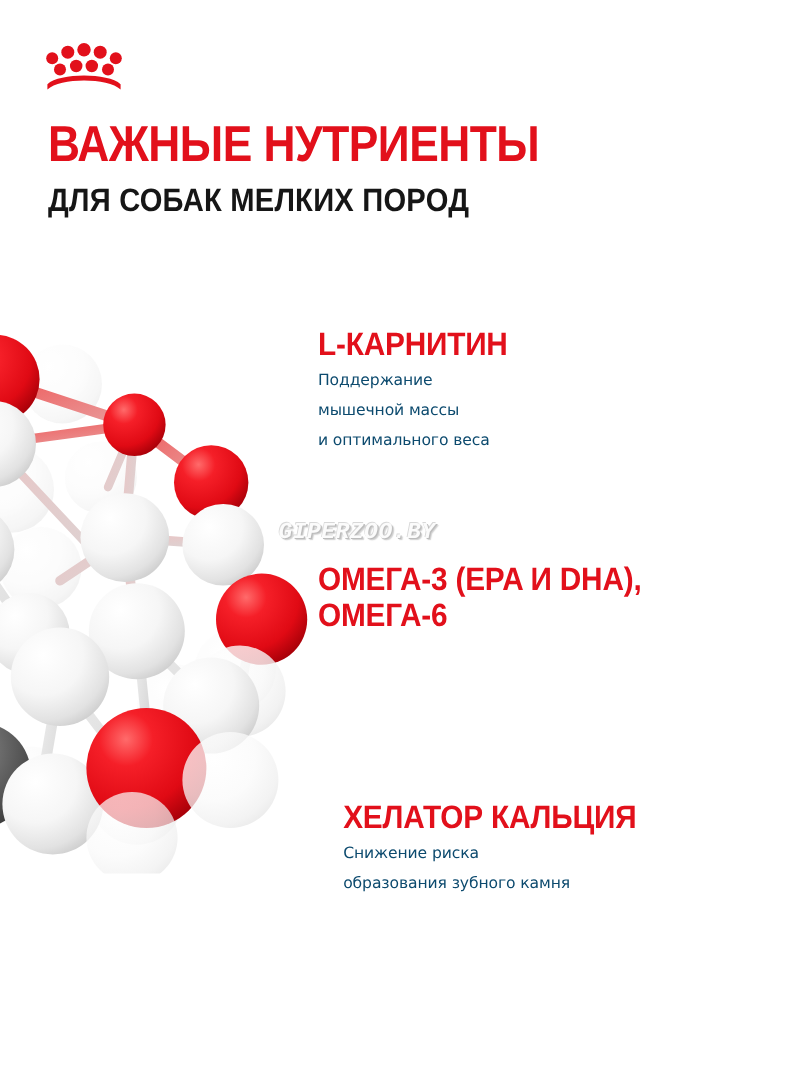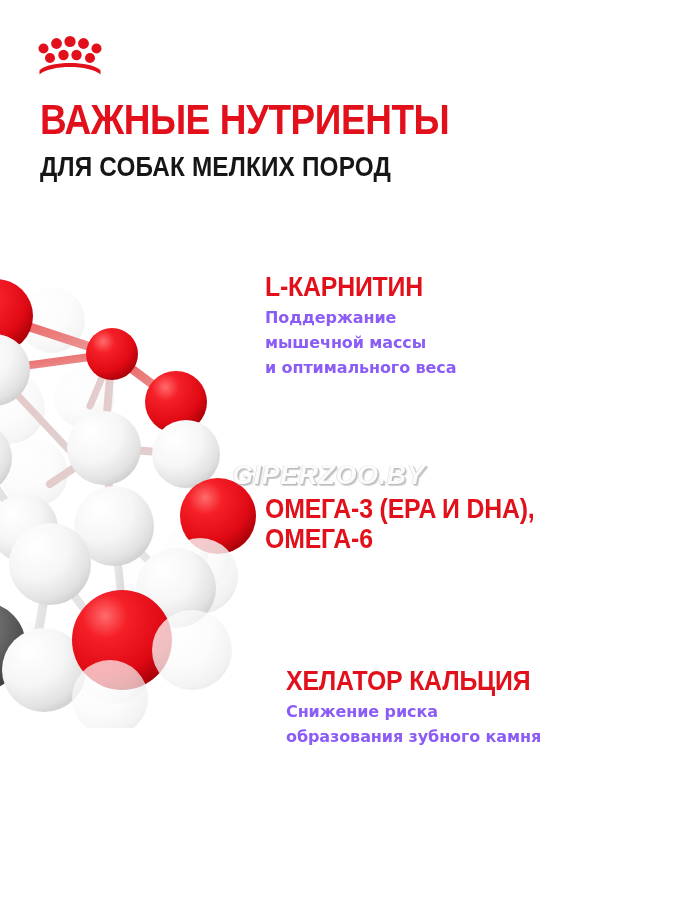--- a/index.html
+++ b/index.html
@@ -70,53 +70,52 @@
     line-height: 30px;
     letter-spacing: -0.2px;
     color: #e2101b;
     transform: scaleX(0.92);
     transform-origin: left top;
     white-space: pre-line;
     margin: 0 0 3px 0;
   }
   .nutrient-desc {
     font-family: "DejaVu Sans", sans-serif;
-    font-weight: bold;
-    font-size: 16px;
+    font-weight: normal;
+    font-size: 13px;
     line-height: 25px;
-    color: #8b5cf6;
+    color: #0c4a6e;
     white-space: pre-line;
     margin: 0;
     letter-spacing: -0.1px;
   }
 
   #block-carnitine { top: 272px; }
-  #block-omega     { top: 494px; }
+  #block-omega     { top: 468px; }
   #block-chelator  { top: 666px; margin-left: 21px; }
 
   
   #watermark {
     position: absolute;
     left: 232px;
     top: 428px;
-    font-family: Liberation Sans, sans-serif;
+    font-family: Liberation Mono, monospace;
     font-weight: bold;
     font-style: italic;
-    font-size: 27px;
+    font-size: 19px;
     line-height: 30px;
     letter-spacing: 0.5px;
     color: #fbfbfb;
     text-shadow:
        1px  1px 0 #bcbcbc,
        2px  2px 1px #cfcfcf,
       -0.5px -0.5px 0 #d8d8d8;
     white-space: nowrap;
     pointer-events: none;
     user-select: none;
-    margin-top: 32px;
   }
 
   
   #molecule {
     position: absolute;
     left: -36px;
     top: 258px;
     width: 300px;
     height: 470px;
   }

